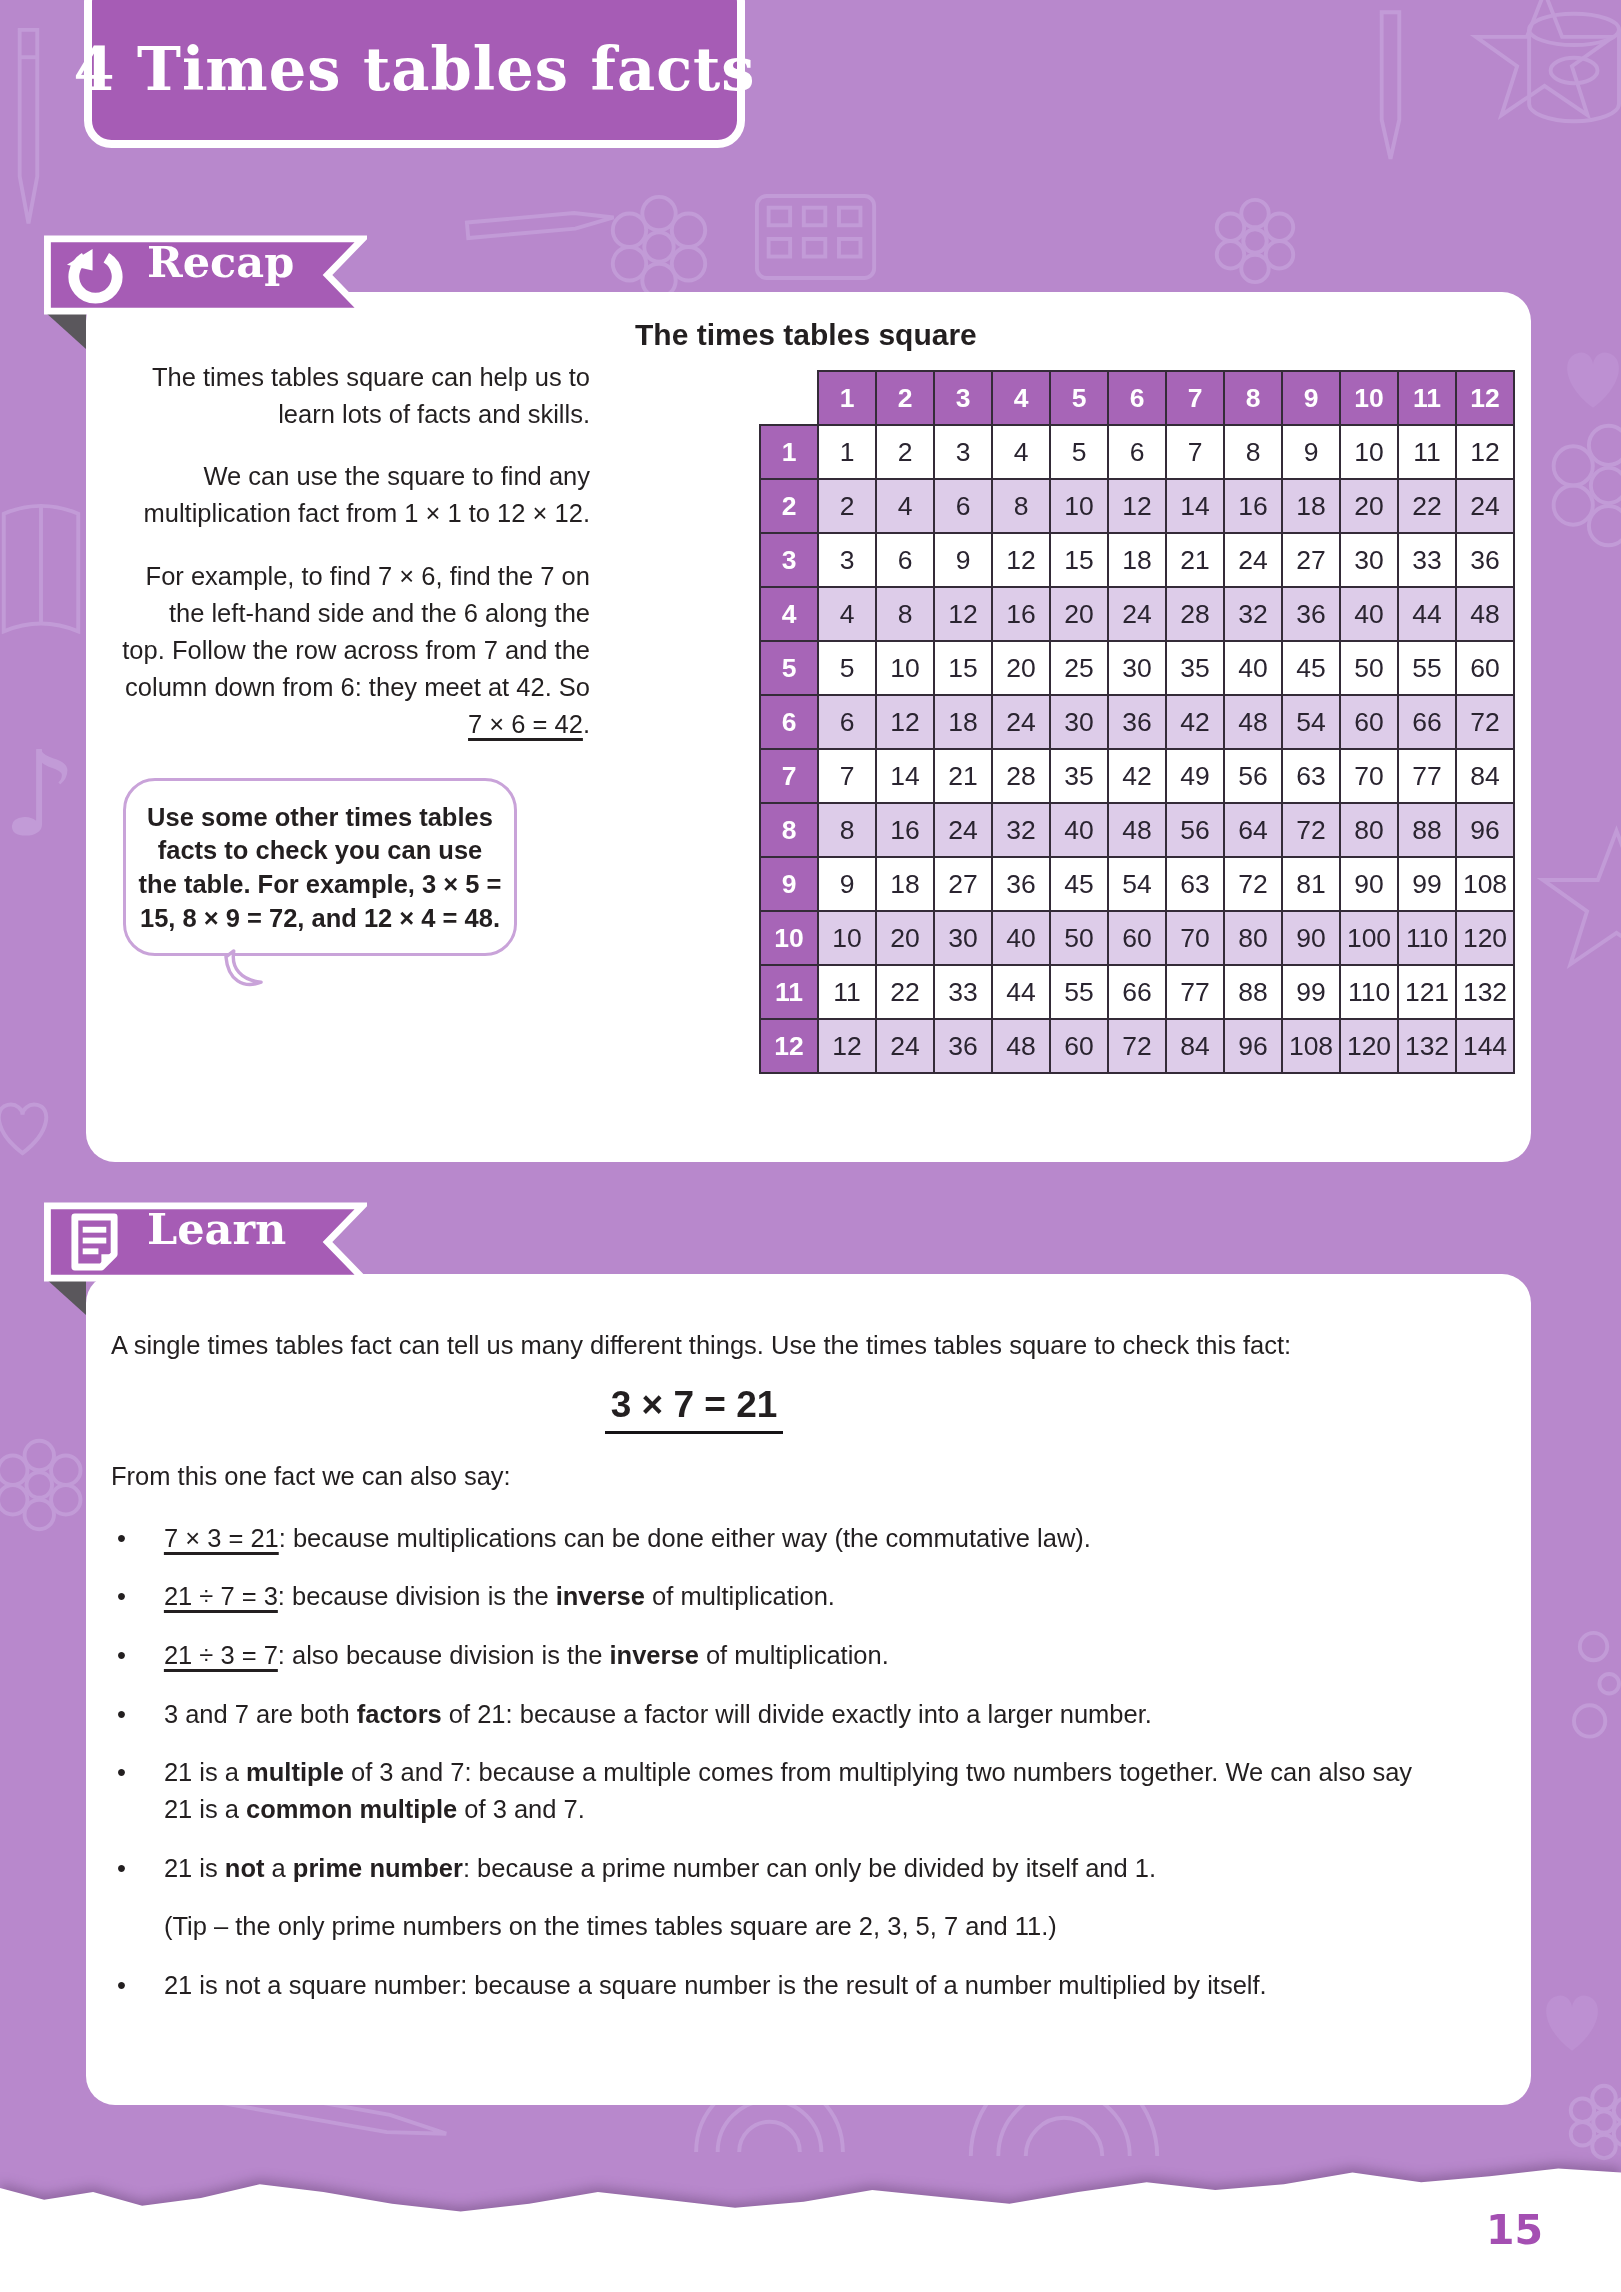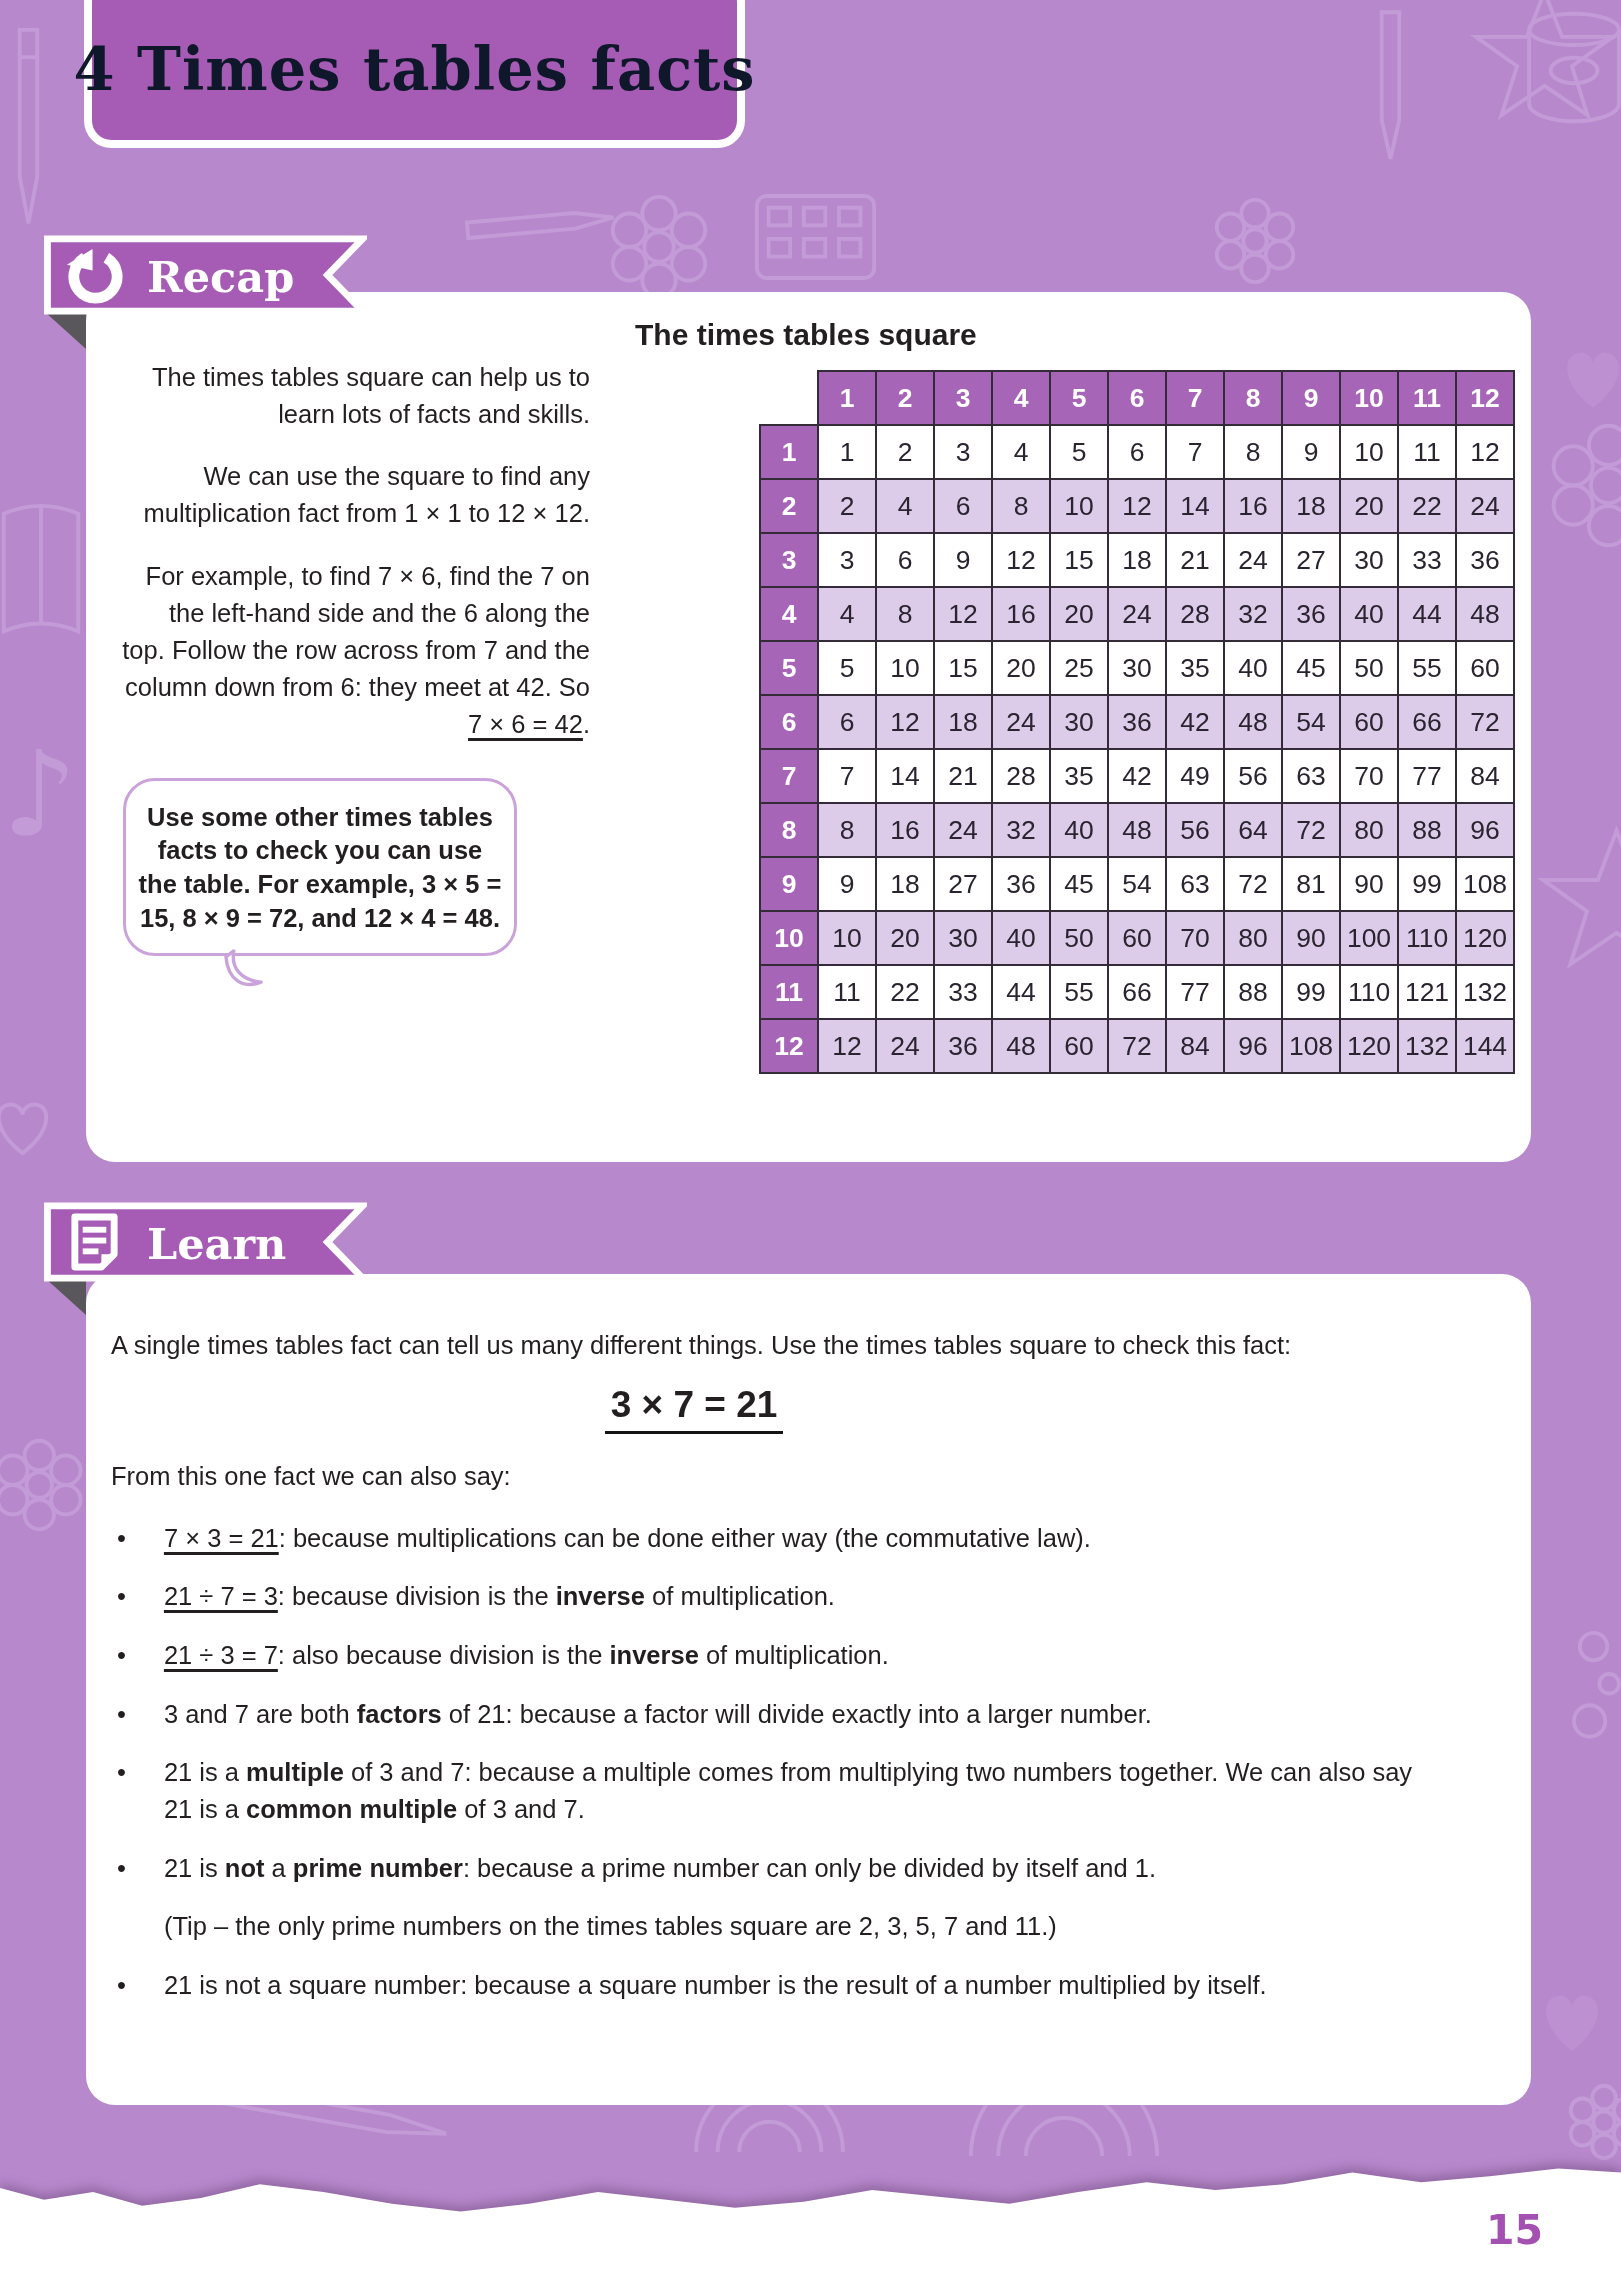--- a/index.html
+++ b/index.html
@@ -10,30 +10,30 @@
   .doodle svg{display:block;}
   .doodle path,.doodle circle,.doodle rect,.doodle ellipse,.doodle line,.doodle polygon
         {stroke:#c29bd7;stroke-width:4;fill:none;}
   .doodle .fill{fill:#bd90d2;stroke:none;}
   .note-glyph{font-size:118px;color:#c29bd7;font-family:"DejaVu Sans",sans-serif;}
   
   .title-banner{position:absolute;left:84px;top:-25.5px;width:645px;height:157px;z-index:2;
     background:#a65cb5;border:8.8px solid #fff;border-radius:27.4px;
     display:flex;align-items:center;justify-content:center;}
   .title-banner h1{margin:0;padding-top:17.6px;font-family:"DejaVu Serif",serif;font-weight:bold;
-    font-size:59px;color:#0f172a;letter-spacing:1px;white-space:nowrap;}
+    font-size:59px;color:#ffffff;letter-spacing:1px;white-space:nowrap;}
   
   .card{position:absolute;left:86px;width:1445px;background:#fff;border-radius:29px;z-index:1;overflow:hidden;}
   .recap-card{top:292px;height:870px;}
   .learn-card{top:1274px;height:831px;padding:53px 39px 0 25px;box-sizing:border-box;}
   
   .ribbon{position:absolute;left:43px;width:324px;height:80px;z-index:3;}
   .ribbon svg.shape{position:absolute;left:0;top:0;}
   .ribbon .icon{position:absolute;left:19.6px;top:9.8px;}
-  .ribbon .label{position:absolute;left:104px;top:17px;font-family:"DejaVu Serif",serif;
+  .ribbon .label{position:absolute;left:104px;top:2px;font-family:"DejaVu Serif",serif;
     font-weight:bold;font-size:43px;color:#fff;}
   .recap-ribbon{top:235px;}
   .learn-ribbon{top:1202px;}
   .fold{position:absolute;left:45px;width:41px;height:37px;background:#5a575c;
     clip-path:polygon(0 0,100% 0,100% 100%);z-index:2;}
   .fold-recap{top:312px;}
   .fold-learn{top:1278px;}
   
   .recap-text{position:absolute;left:35px;top:67px;width:469px;font-size:25.5px;line-height:1.45;text-align:right;}
   .recap-text p{margin:0 0 25.5px 0;}

